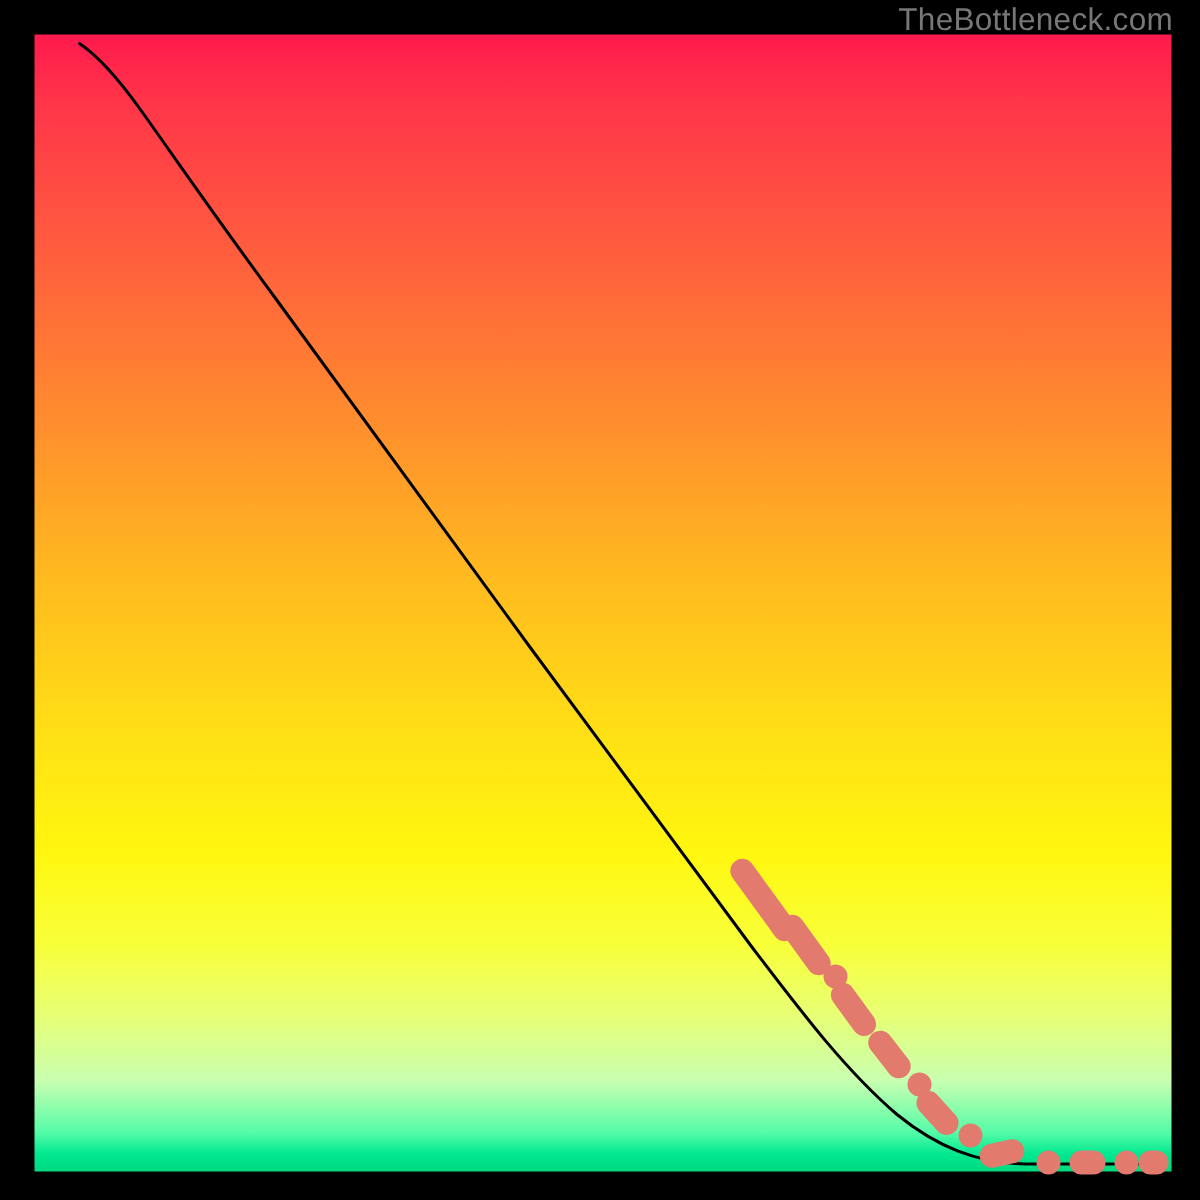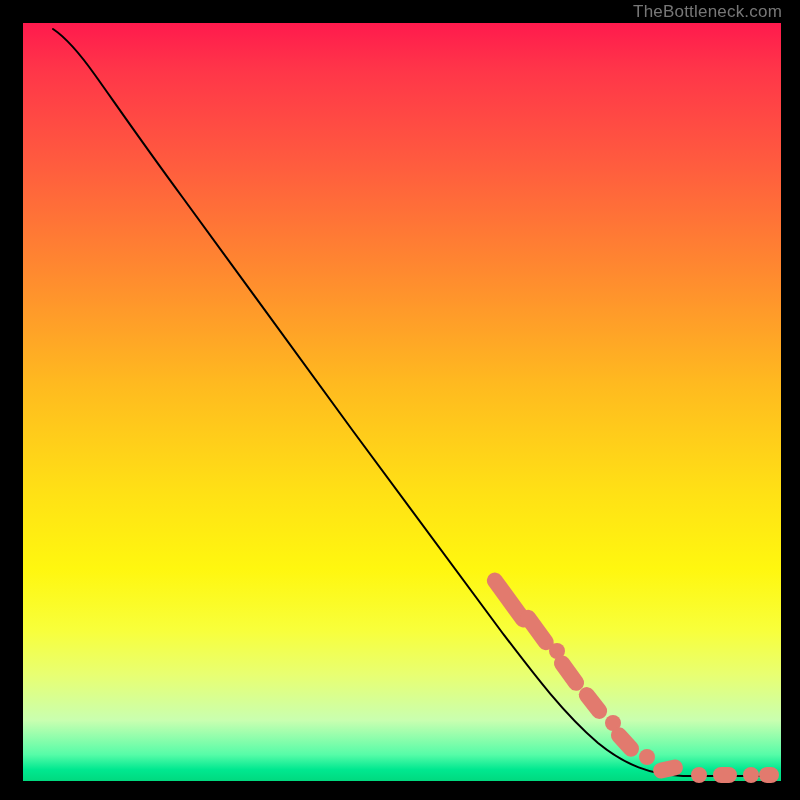--- a/index.html
+++ b/index.html
@@ -39,21 +39,21 @@
       #57fca8 96.5%,
       #00e890 98.5%,
       #00d97f 100%
     );
   }
   .watermark {
     position: absolute;
     top: 2px;
     right: 18px;
     color: #777;
-    font-size: 17px;
+    font-size: 21px;
     letter-spacing: 0.2px;
     font-weight: 400;
     user-select: none;
     margin-left: 24px;
   }
   svg.curve {
     position: absolute;
     left: 0;
     top: 0;
     width: 758px;

